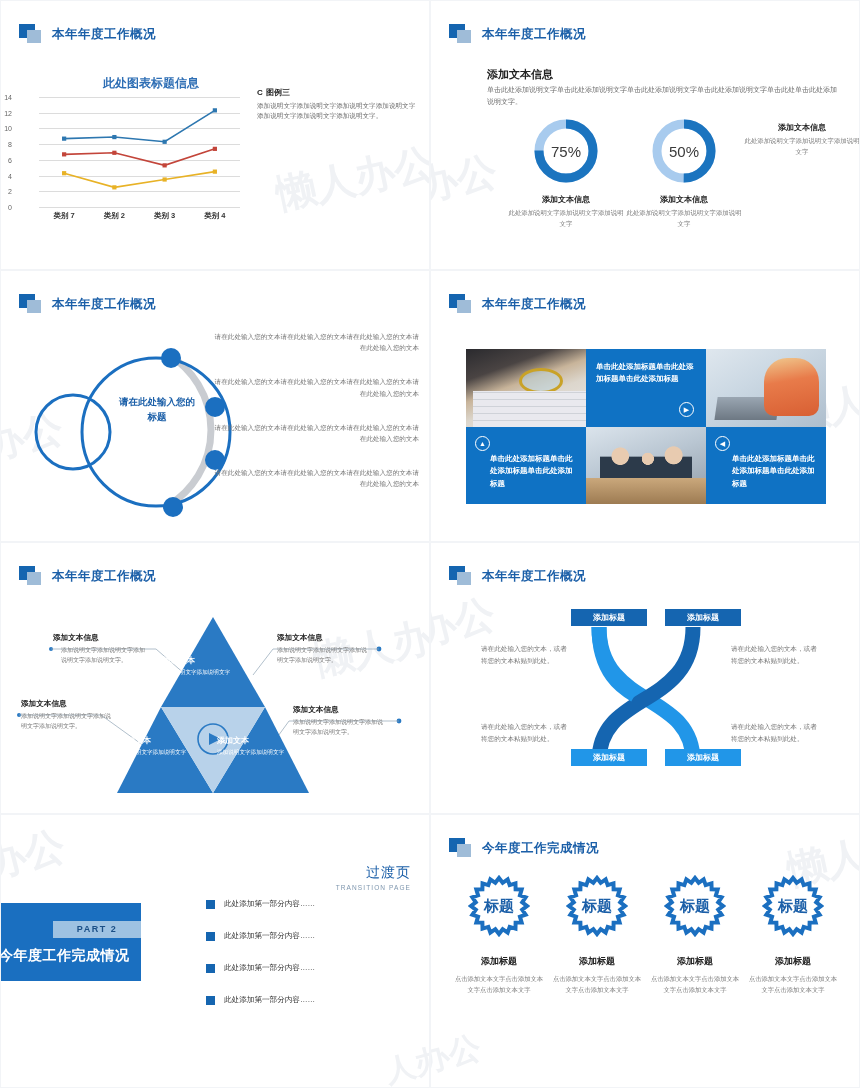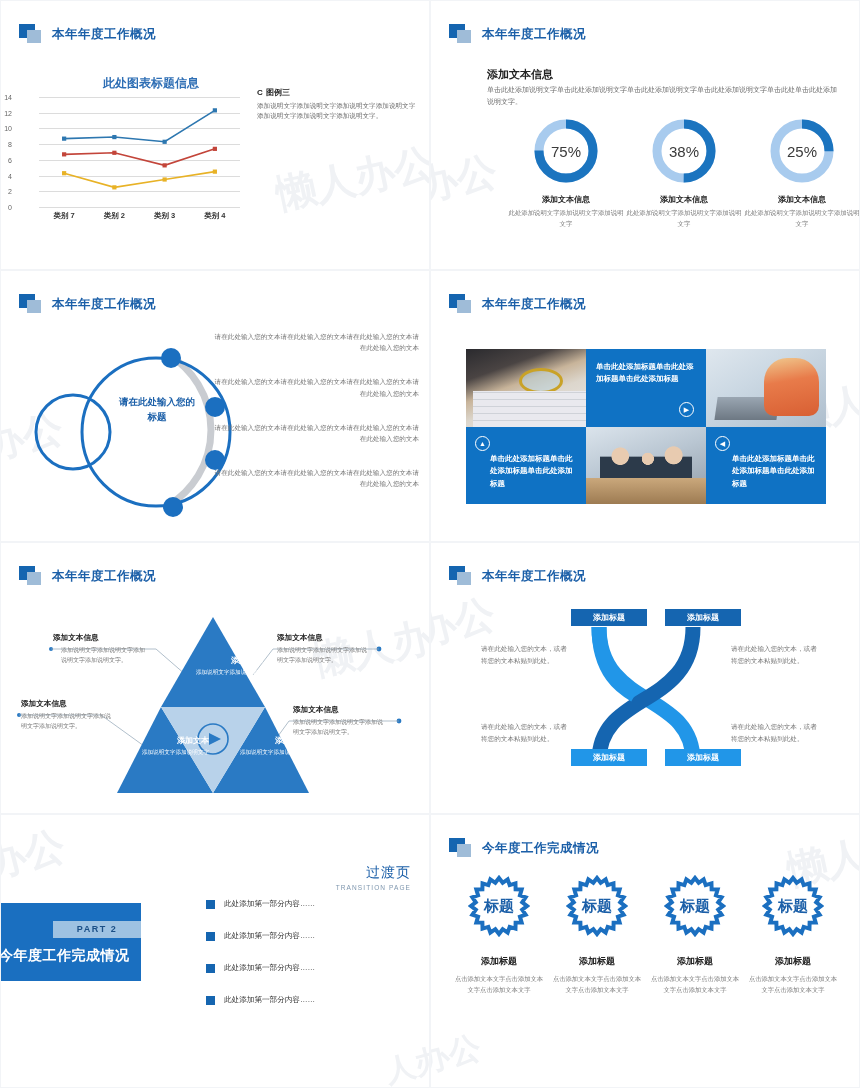--- a/index.html
+++ b/index.html
@@ -97,21 +97,21 @@
     background:linear-gradient(180deg,#caa87c,#9d7b52);}
   .ph3:before{content:"";position:absolute;left:12%;top:16%;width:76%;height:56%;
     background:radial-gradient(circle at 22% 40%,#e8cbb0 0 11%,transparent 12%),
                radial-gradient(circle at 52% 46%,#e8cbb0 0 11%,transparent 12%),
                radial-gradient(circle at 80% 38%,#e8cbb0 0 11%,transparent 12%),
                linear-gradient(180deg,transparent 40%,#2c3a4a 42%);}
 
   
   .pyr { position:absolute; left:112px; top:72px; width:200px; height:178px; }
   .pyr svg { display:block; }
-  .ptxt { position:absolute; color:#fff; text-align:right; pointer-events:none; }
+  .ptxt { position:absolute; color:#fff; text-align:left; pointer-events:none; }
   .ptxt .big { font-size:8px; font-weight:bold; }
   .ptxt .sml { font-size:5.6px; line-height:1.7; margin-top:2px; }
   .pcall { position:absolute; width:92px; }
   .pcall .t { font-size:7.6px; font-weight:bold; color:#222; margin-bottom:3px; }
   .pcall .d { font-size:6px; line-height:1.65; color:#777; }
 
   
   .rings { position:absolute; left:120px; top:70px; width:190px; height:160px; }
   .rtag { position:absolute; background:#1565b0; color:#fff; font-size:8px; font-weight:bold;
     text-align:center; width:76px; height:17px; line-height:17px; }
@@ -231,33 +231,26 @@
         </div>
         <div class="dcap">添加文本信息</div>
         <div class="dsub">此处添加说明文字添加说明文字添加说明文字</div>
       </div>
       <div class="dcell">
         <div class="dring">
           <svg class="dsvg" width="72" height="72">
               <circle cx="36" cy="36" r="27" fill="none" stroke="#a8cbee" stroke-width="9"></circle>
               <circle cx="36" cy="36" r="27" fill="none" stroke="#1b74bf" stroke-width="9" stroke-dasharray="84.82300164692441 169.64600329384882" transform="rotate(-90 36 36)"></circle>
             </svg>
-          <div class="dval">38%</div>
+          <div class="dval">50%</div>
         </div>
         <div class="dcap">添加文本信息</div>
         <div class="dsub">此处添加说明文字添加说明文字添加说明文字</div>
       </div>
       <div class="dcell">
-        <div class="dring">
-          <svg class="dsvg" width="72" height="72">
-              <circle cx="36" cy="36" r="27" fill="none" stroke="#a8cbee" stroke-width="9"></circle>
-              <circle cx="36" cy="36" r="27" fill="none" stroke="#1b74bf" stroke-width="9" stroke-dasharray="42.411500823462205 169.64600329384882" transform="rotate(-90 36 36)"></circle>
-            </svg>
-          <div class="dval">25%</div>
-        </div>
         <div class="dcap">添加文本信息</div>
         <div class="dsub">此处添加说明文字添加说明文字添加说明文字</div>
       </div>
     </div>
   </div>
 
   <div class="slide s3">
     <div class="shead">
       <span class="mark">
           <i class="sq1"></i>

